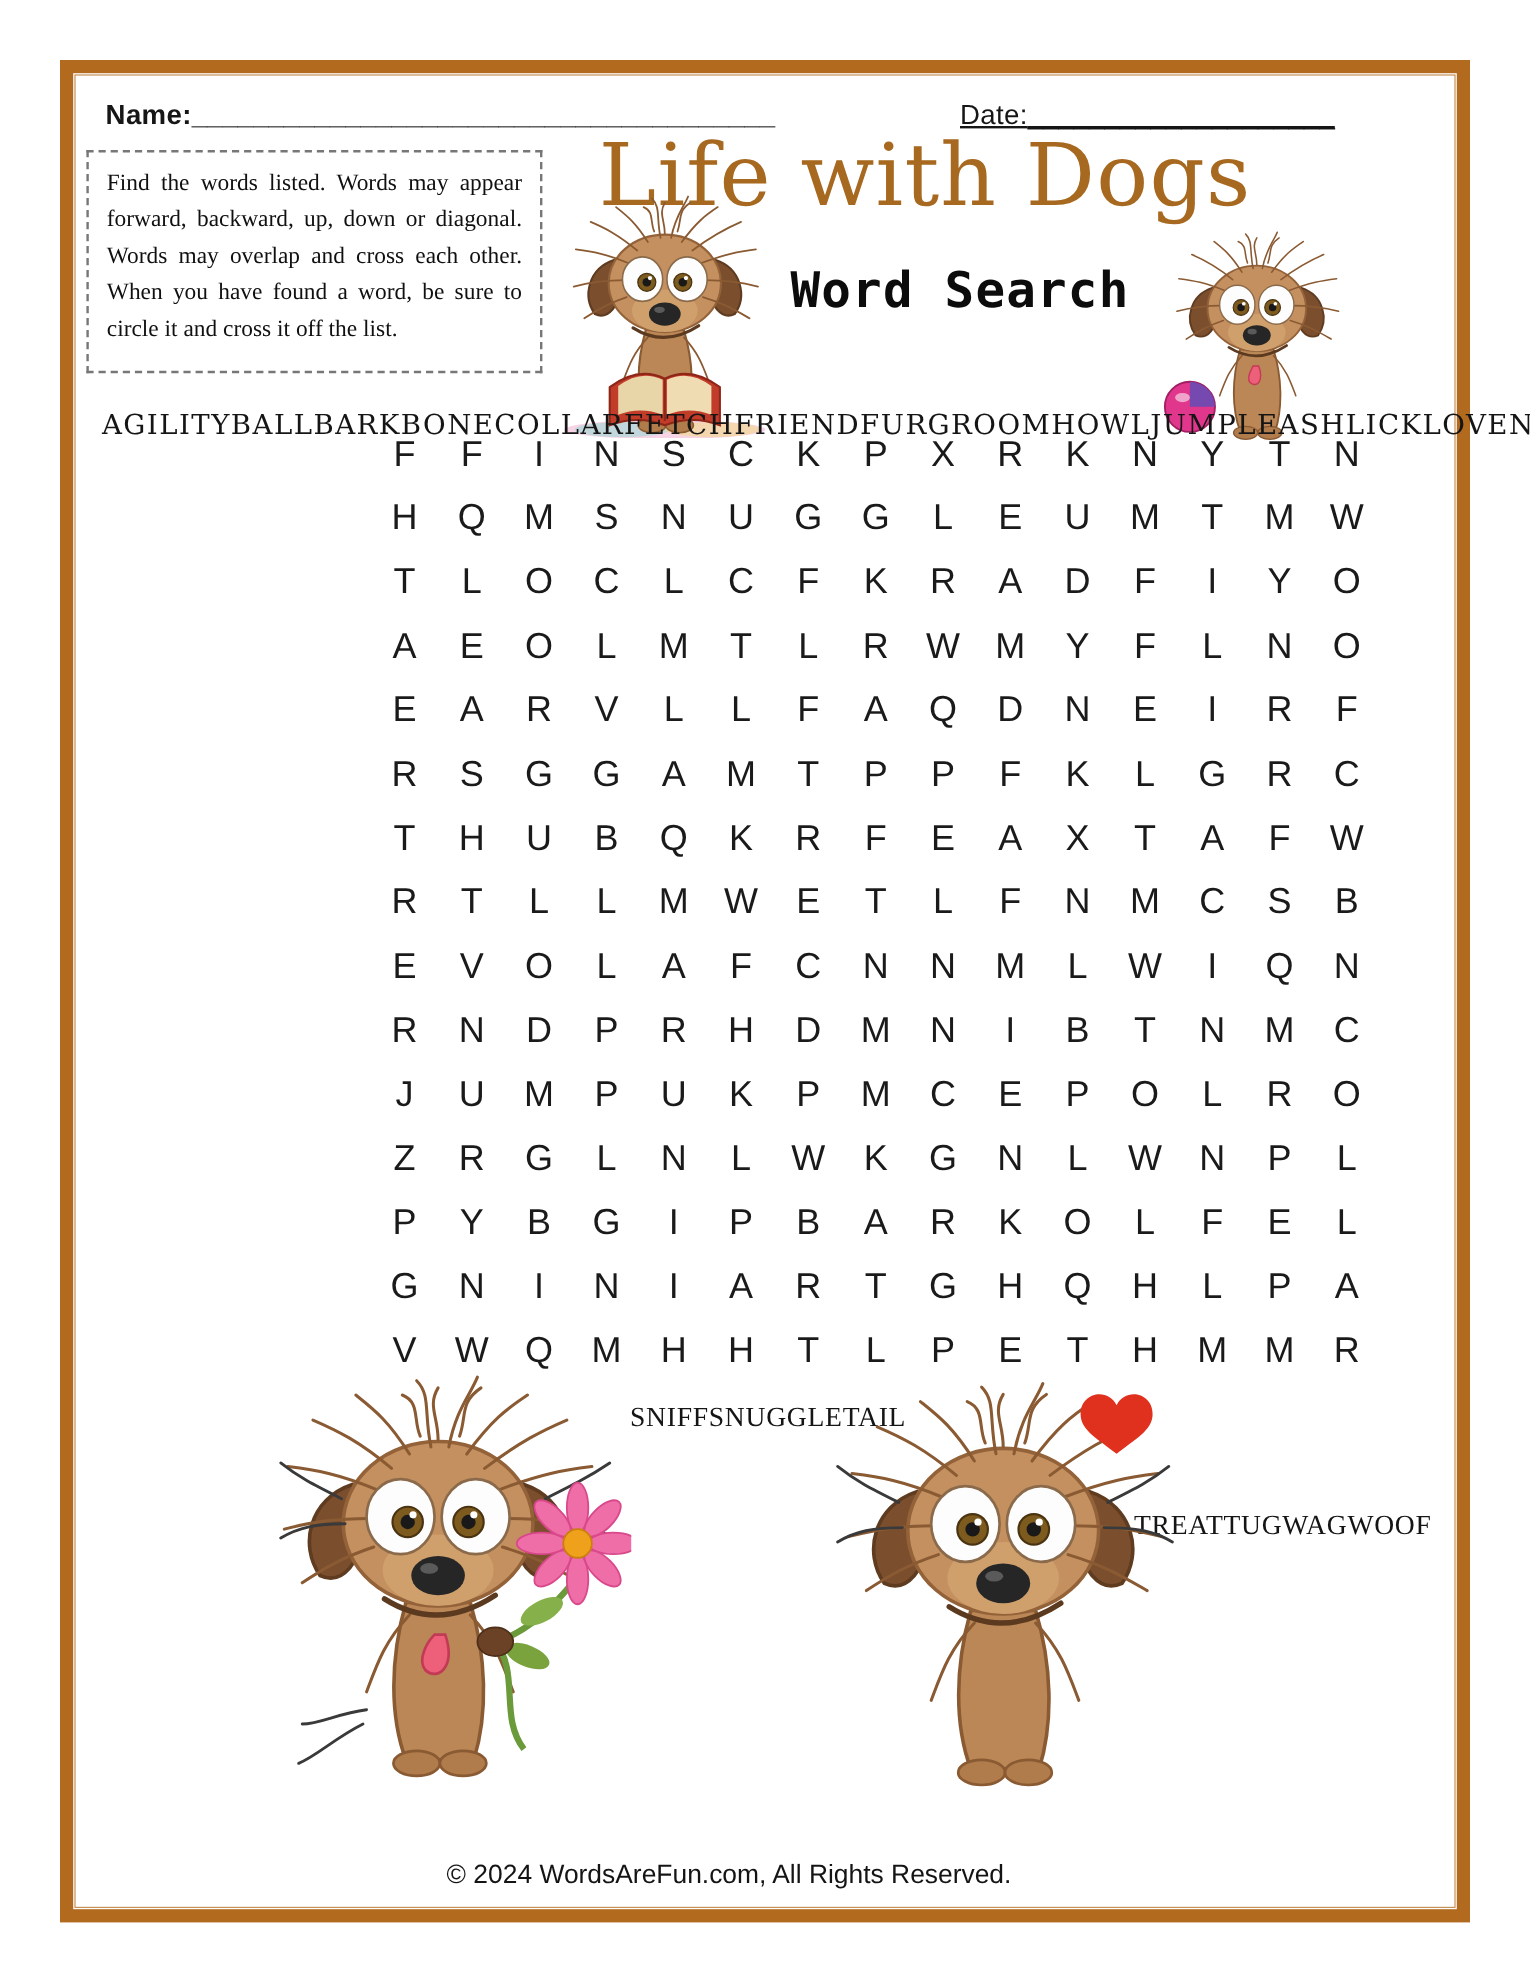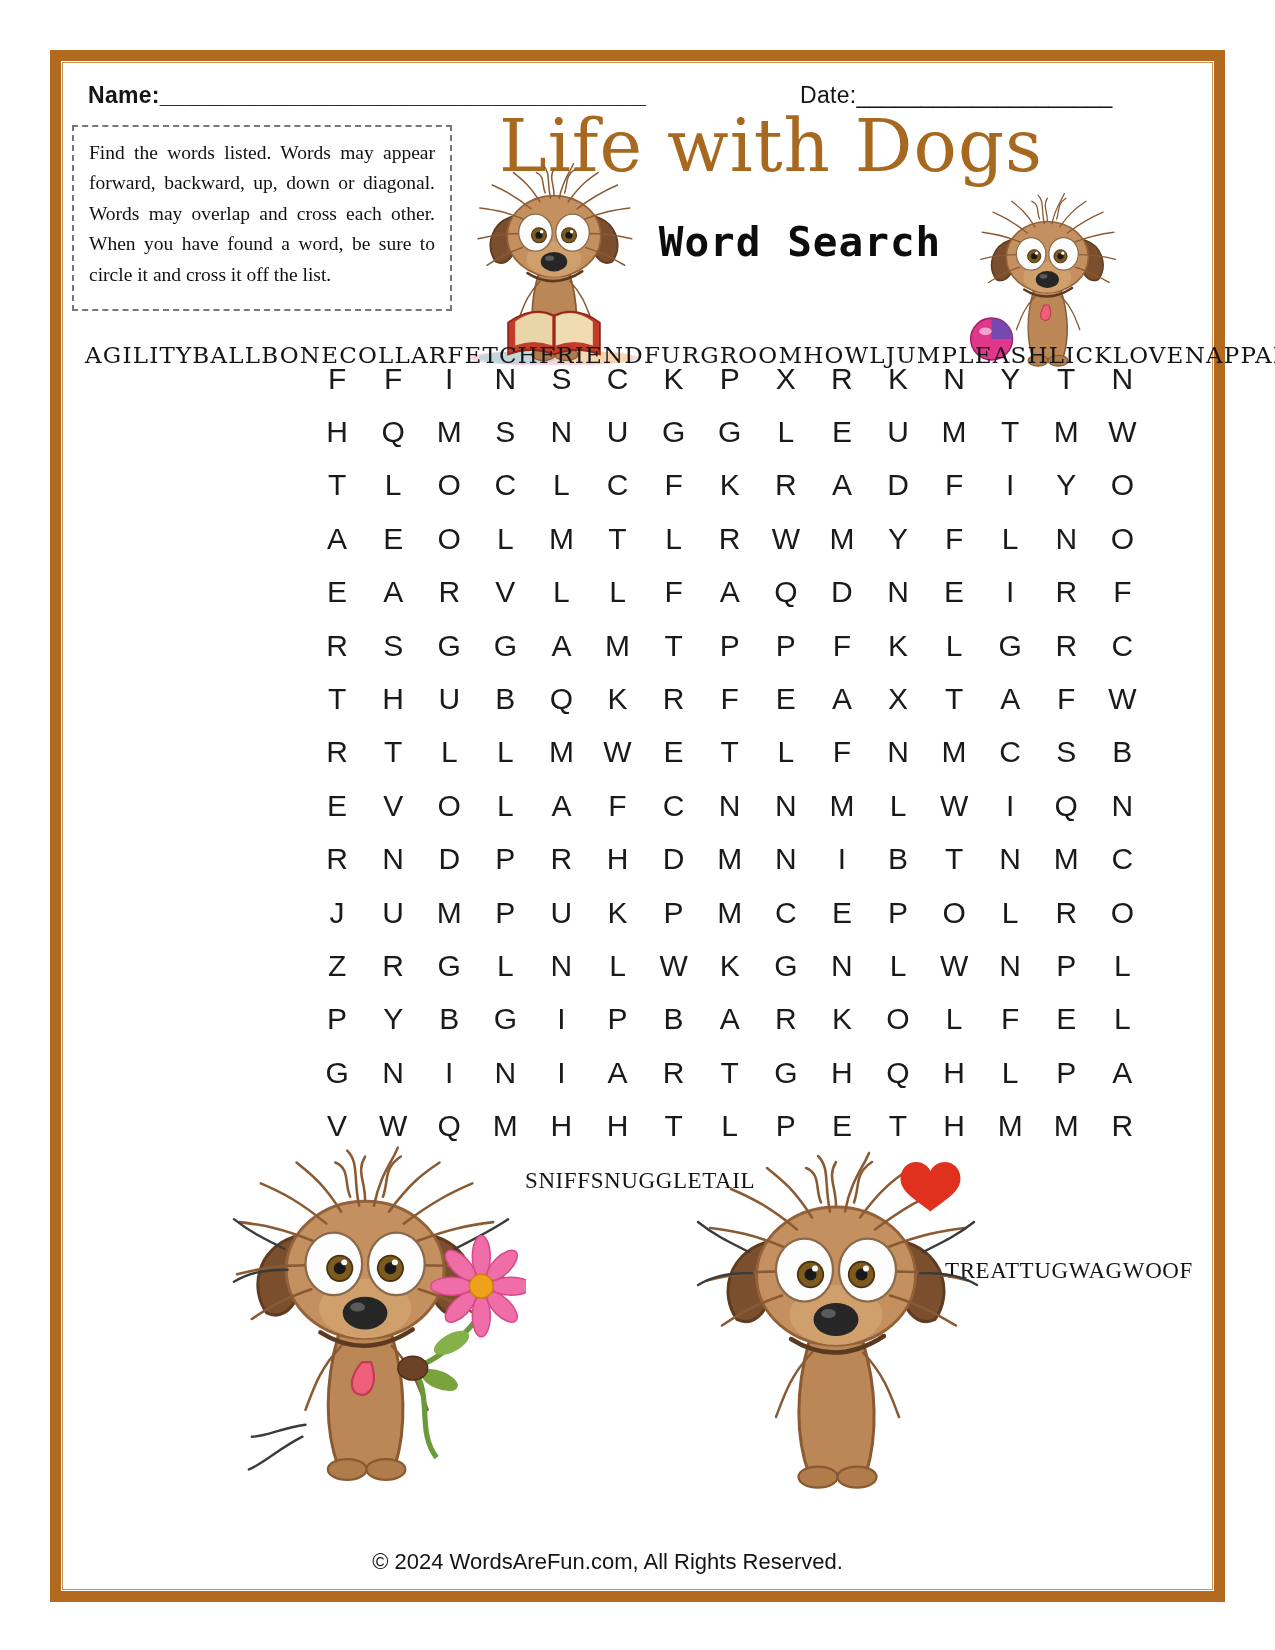--- a/index.html
+++ b/index.html
@@ -3,21 +3,21 @@
 <meta charset="utf-8">
 <style>
   html,body{margin:0;padding:0;background:#fff;}
   .page{position:relative;width:1275px;height:1650px;background:#fff;overflow:hidden;
         font-family:"Liberation Sans",sans-serif;color:#161616;}
   .frame{position:absolute;left:50px;top:50px;width:1175px;height:1552px;
          border:11px solid #b26a1f;box-sizing:border-box;}
   .frame::after{content:"";position:absolute;inset:1px;border:1px solid #c79057;}
 
   .name-row{position:absolute;left:88px;top:82px;font-size:23px;letter-spacing:.3px;font-weight:bold;}
-  .date-row{position:absolute;left:800px;top:82px;font-size:23px;letter-spacing:.3px;}
+  .date-row{position:absolute;left:800px;top:82px;font-size:23px;letter-spacing:.3px;text-decoration:underline;}
   .fill-line{letter-spacing:0;}
 
   .instructions{position:absolute;left:72px;top:125px;width:380px;height:186px;
         box-sizing:border-box;border:2px dashed #777;padding:11px 15px 10px 15px;
         font-family:"Liberation Serif",serif;font-size:19.5px;line-height:1.56;
         text-align:justify;color:#101010;}
 
   .title{position:absolute;left:446px;top:104px;width:650px;text-align:center;
         font-family:"DejaVu Serif",serif;font-weight:400;font-size:72px;
         color:#a7691f;letter-spacing:1px;}
@@ -131,20 +131,21 @@
       <circle cx="42" cy="190" r="27" fill="#e0368c" stroke="#a31f63" stroke-width="2"></circle>
       <path d="M42,163 A27,27 0 0 1 69,190 L42,190 Z" fill="#6a4bb5" opacity=".9"></path>
       <ellipse cx="34" cy="180" rx="8" ry="5" fill="#ffffff" opacity=".55"></ellipse>
     </g>
     <path d="M116,146 C122,162 114,170 107,164 C102,159 108,150 110,146 Z" fill="#ee5f7a" stroke="#c23b55" stroke-width="1.5"></path>
   </svg>
 
   <div class="word-col left-words">
       <div class="word">AGILITY</div>
       <div class="word">BALL</div>
+      <div class="word">BARK</div>
       <div class="word">BONE</div>
       <div class="word">COLLAR</div>
       <div class="word">FETCH</div>
       <div class="word">FRIEND</div>
       <div class="word">FUR</div>
       <div class="word">GROOM</div>
       <div class="word">HOWL</div>
       <div class="word">JUMP</div>
       <div class="word">LEASH</div>
       <div class="word">LICK</div>

